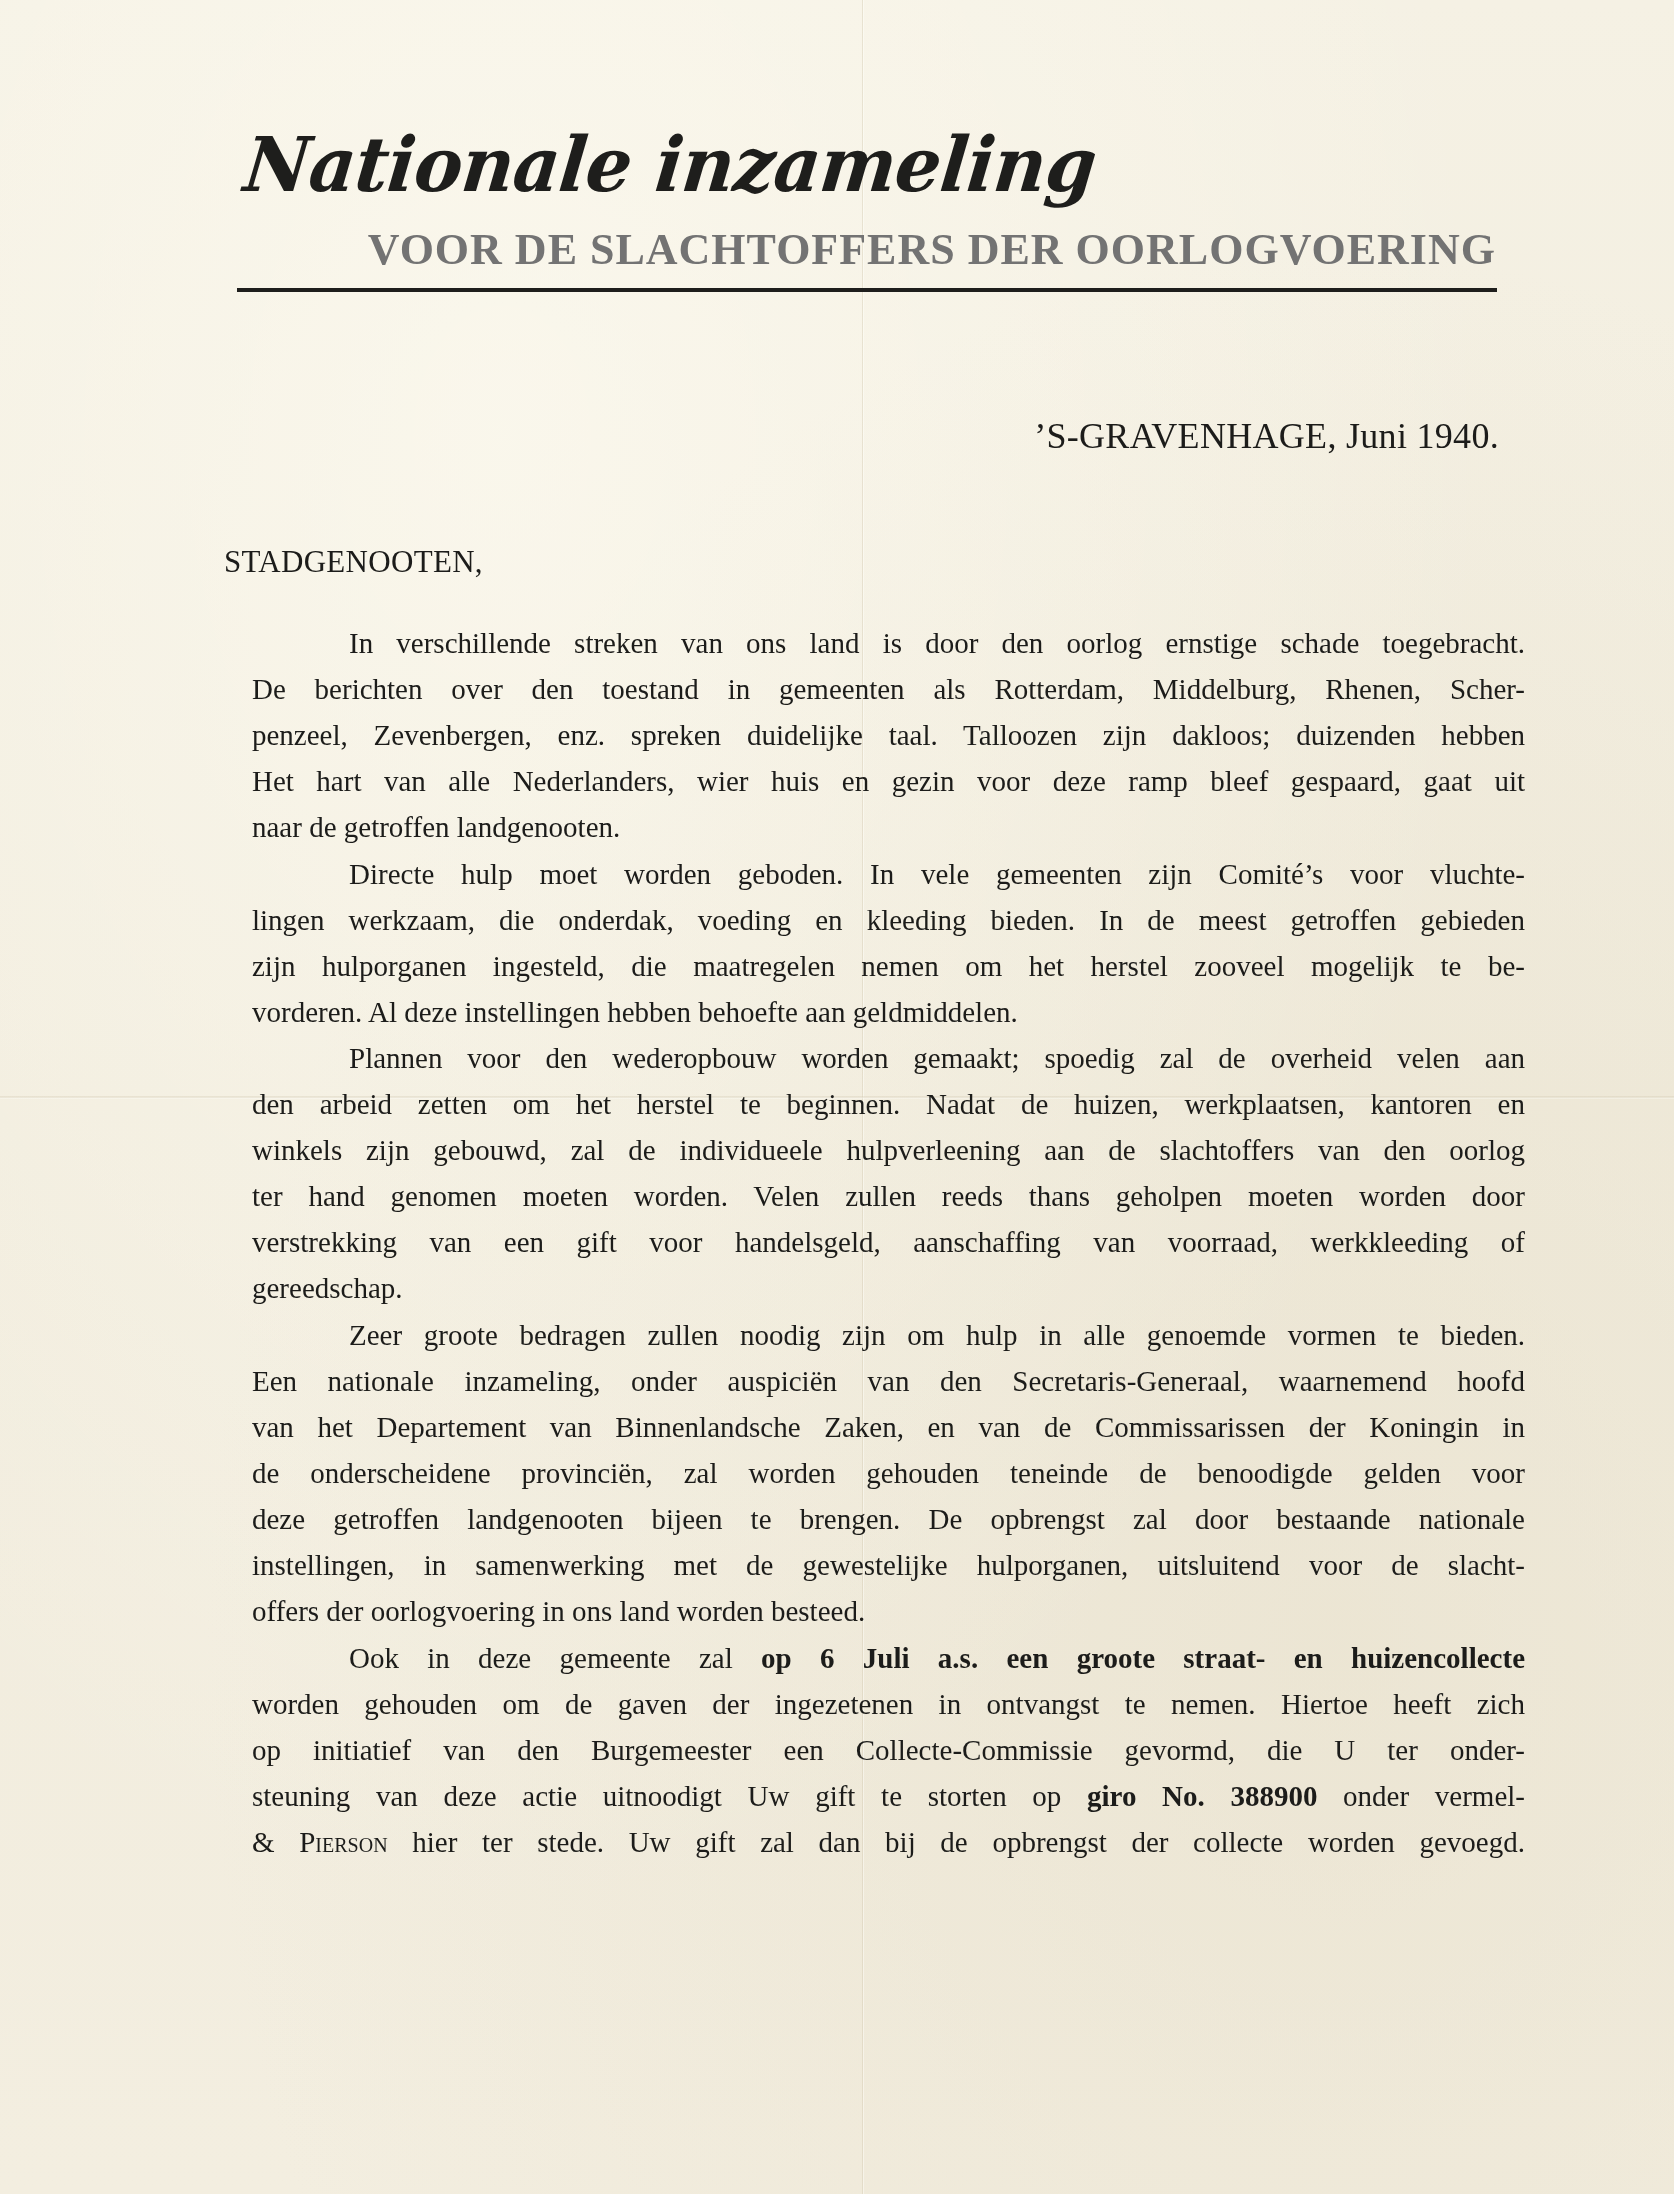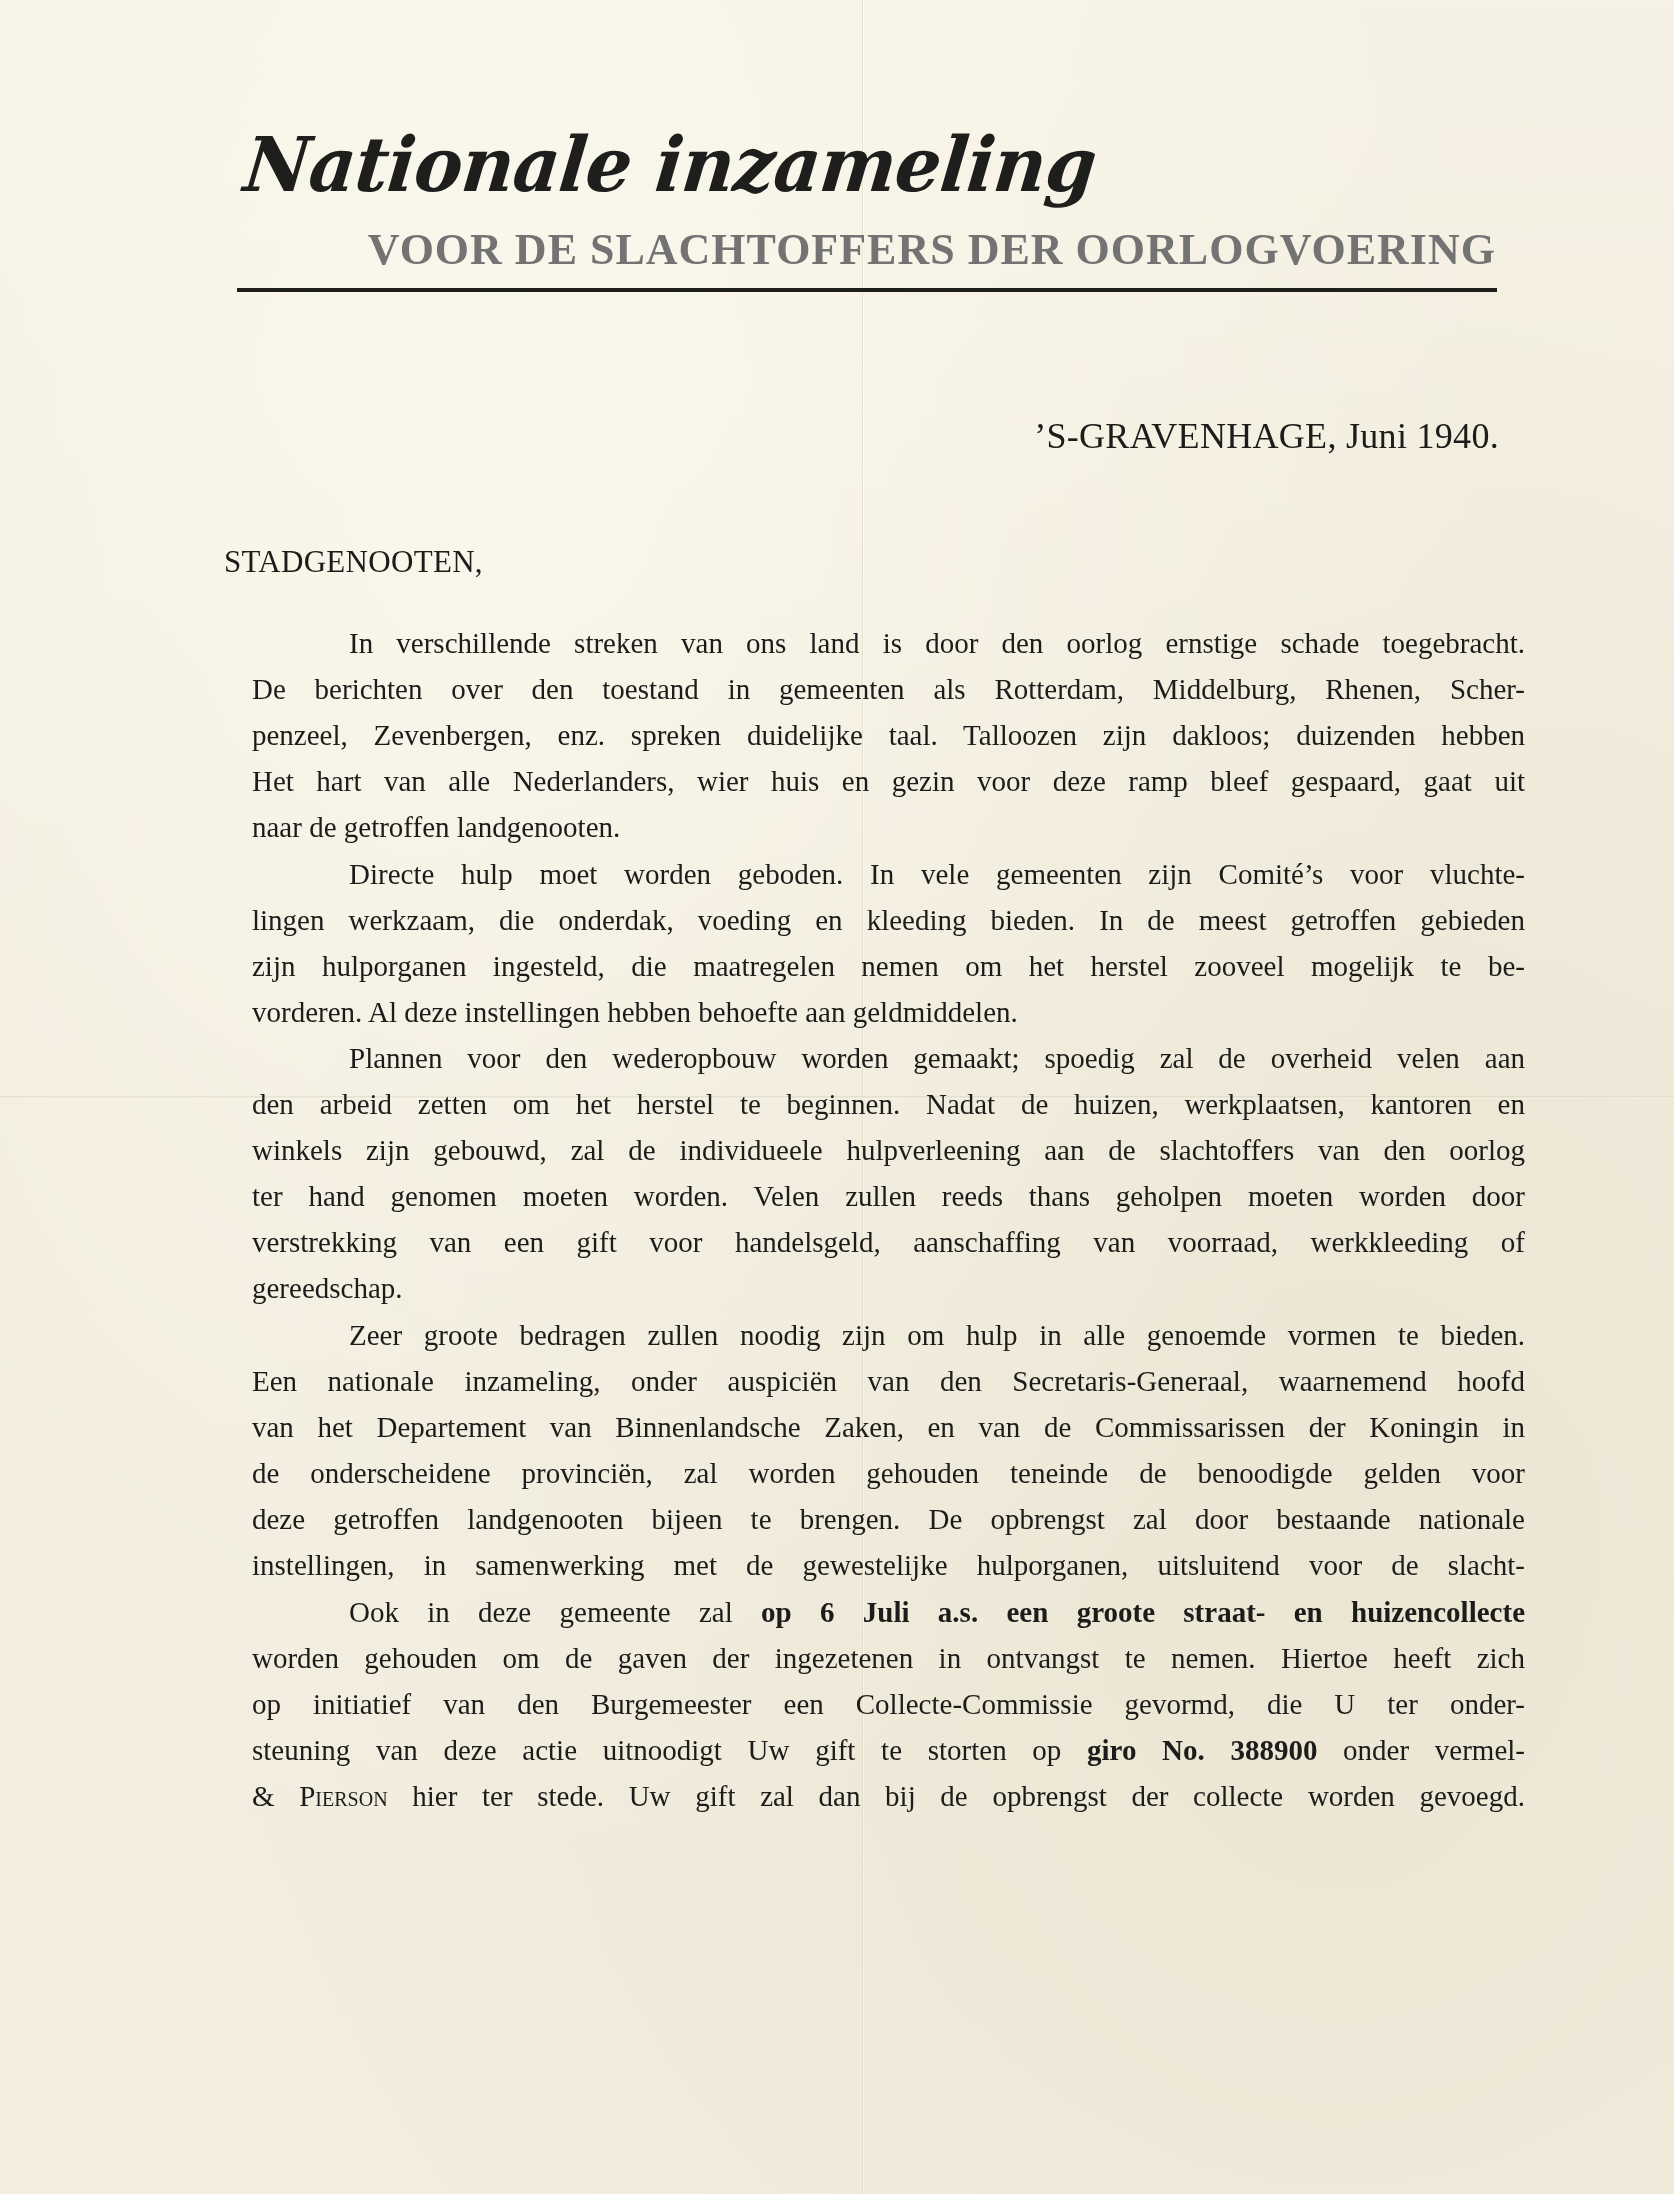--- a/index.html
+++ b/index.html
@@ -103,20 +103,21 @@
     <span class="line">verstrekking van een gift voor handelsgeld, aanschaffing van voorraad, werkkleeding of</span>
     <span class="line last">gereedschap.</span>
   </div>
   <div class="para">
     <span class="line indent">Zeer groote bedragen zullen noodig zijn om hulp in alle genoemde vormen te bieden.</span>
     <span class="line">Een nationale inzameling, onder auspiciën van den Secretaris-Generaal, waarnemend hoofd</span>
     <span class="line">van het Departement van Binnenlandsche Zaken, en van de Commissarissen der Koningin in</span>
     <span class="line">de onderscheidene provinciën, zal worden gehouden teneinde de benoodigde gelden voor</span>
     <span class="line">deze getroffen landgenooten bijeen te brengen. De opbrengst zal door bestaande nationale</span>
     <span class="line">instellingen, in samenwerking met de gewestelijke hulporganen, uitsluitend voor de slacht-</span>
+    <span class="line last">offers der oorlogvoering in ons land worden besteed.</span>
   </div>
   <div class="para">
     <span class="line indent"><span>Ook in deze gemeente zal </span><b class="em">op 6 Juli a.s. een groote straat- en huizencollecte</b></span>
     <span class="line">worden gehouden om de gaven der ingezetenen in ontvangst te nemen. Hiertoe heeft zich</span>
     <span class="line">op initiatief van den Burgemeester een Collecte-Commissie gevormd, die U ter onder-</span>
     <span class="line"><span>steuning van deze actie uitnoodigt Uw gift te storten op </span><b class="em">giro No. 388900</b><span> onder vermel-</span></span>
     <span class="line last" style="text-align-last: justify;"><span>&amp; </span><span class="sc">Pierson</span><span> hier ter stede. Uw gift zal dan bij de opbrengst der collecte worden gevoegd.</span></span>
   </div>
 </div>
 

